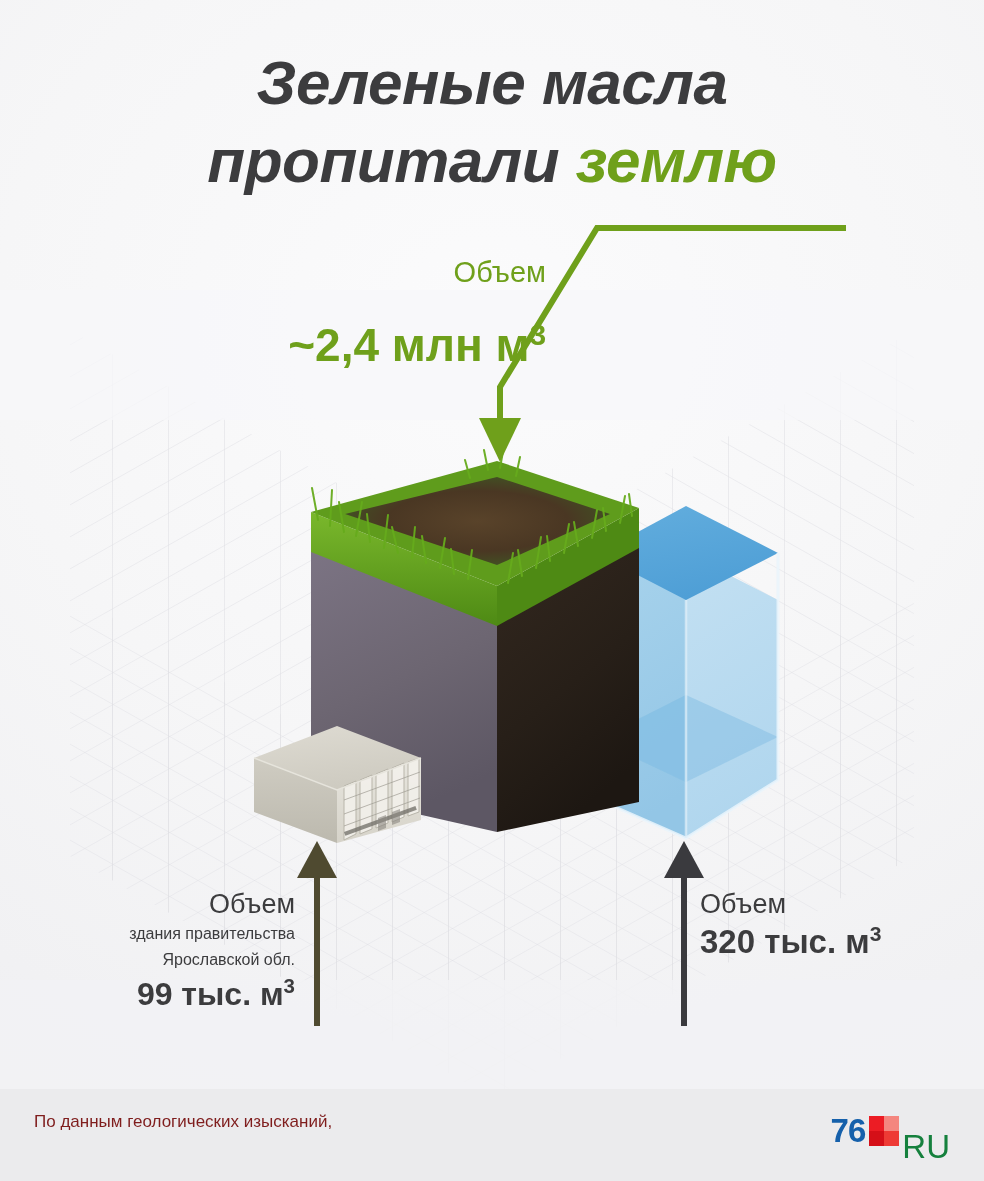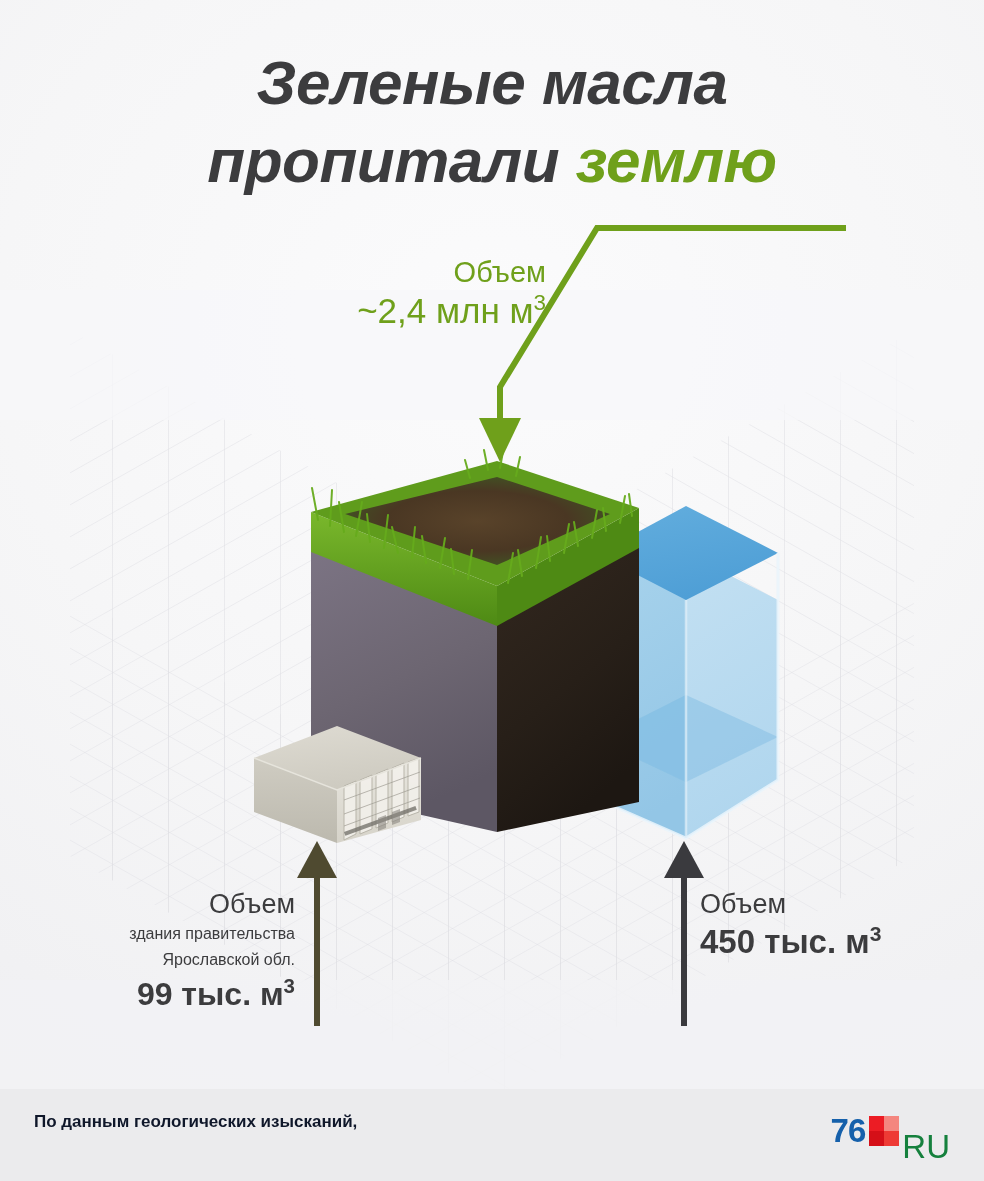--- a/index.html
+++ b/index.html
@@ -44,22 +44,23 @@
     position:absolute;
     left:246px;top:255px;width:300px;
     text-align:right;
     z-index:6;
     color:#6fa01b;
   }
   .callout-green .c-lbl{
     font-size:29px;line-height:34px;font-weight:normal;
   }
   .callout-green .c-val{
-    font-size:35px;line-height:44px;font-weight:normal;
+    font-size:46px;line-height:44px;font-weight:bold;
     white-space:nowrap;
+    margin-top:34px;
   }
   .sup{font-size:0.64em;vertical-align:super;line-height:0;}
 
   
   .label-left{
     position:absolute;left:30px;top:888px;width:265px;
     text-align:right;color:#3c3c3e;z-index:6;
   }
   .label-right{
     position:absolute;left:700px;top:888px;width:270px;
@@ -70,21 +71,21 @@
   .lb-val{font-size:32px;line-height:42px;font-weight:bold;white-space:nowrap;}
   .label-right .lb-val{font-size:33px;}
 
   
   .footer{
     position:absolute;left:0;bottom:0;width:984px;height:92px;
     background:#ebebed;z-index:7;
   }
   .footer-text{
     position:absolute;left:34px;top:20px;
-    font-size:17px;line-height:25px;font-weight:bold;color:#0f172a;
+    font-size:17px;line-height:25px;font-weight:normal;color:#7f1d1d;
   }
   .logo{
     position:absolute;right:34px;top:22px;
     display:flex;align-items:center;height:40px;
   }
   .logo-76{
     font-size:33px;font-weight:bold;color:#1560ab;letter-spacing:-1px;
     line-height:34px;
   }
   .logo-sq{
@@ -343,21 +344,21 @@
 
   <div class="label-left">
     <div class="lb-head">Объем</div>
     <div class="lb-sub">здания правительства</div>
     <div class="lb-sub">Ярославской обл.</div>
     <div class="lb-val"><span>99 тыс. м</span><span class="sup">3</span></div>
   </div>
 
   <div class="label-right">
     <div class="lb-head">Объем</div>
-    <div class="lb-val"><span>450 тыс. м</span><span class="sup">3</span></div>
+    <div class="lb-val"><span>320 тыс. м</span><span class="sup">3</span></div>
   </div>
 
   <div class="footer">
     <div class="footer-text">
       <div>По данным геологических изысканий,</div>
     </div>
     <div class="logo">
       <span class="logo-76">76</span>
       <span class="logo-sq">
         <span style="background:#ec1c24;"></span>

